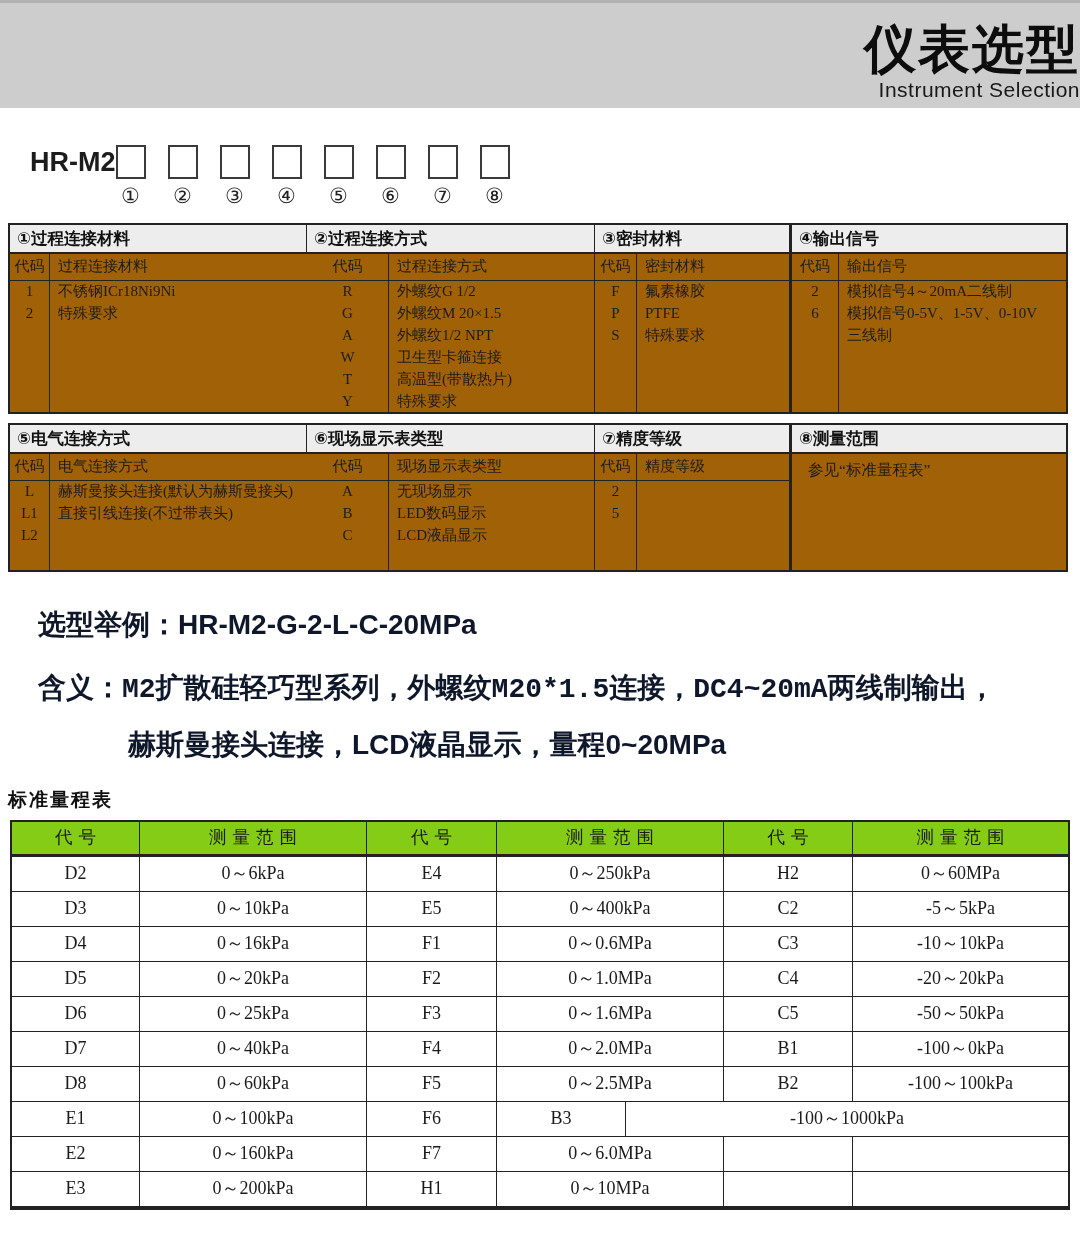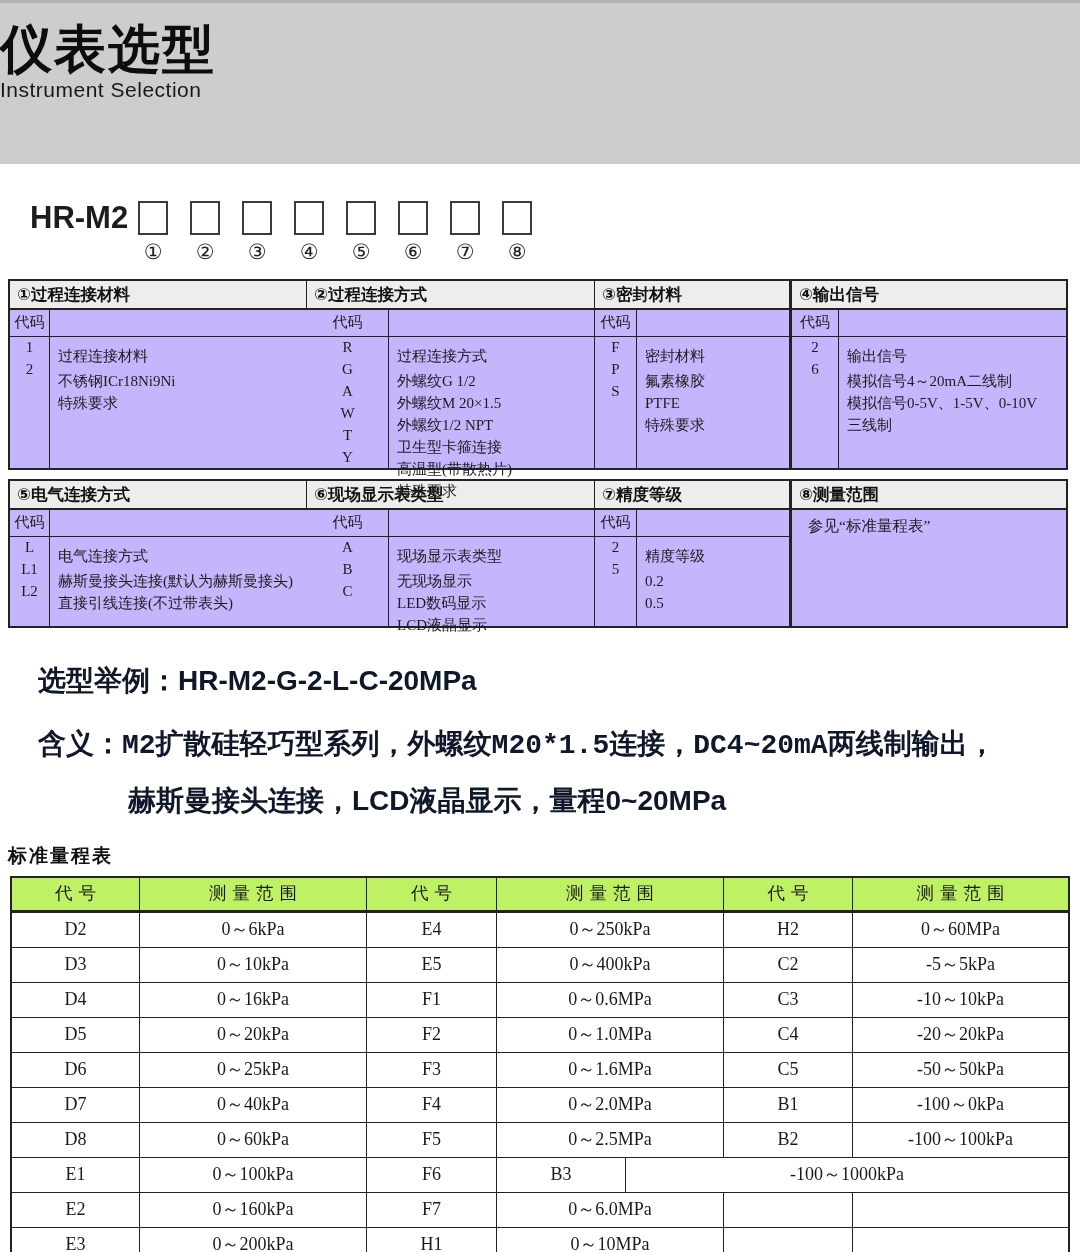--- a/index.html
+++ b/index.html
@@ -2,42 +2,42 @@
 <html><head>
 <meta charset="utf-8">
 <style>
   html,body{margin:0;padding:0;}
   body{
     width:1080px;height:1252px;background:#ffffff;color:#1c1c1c;
     font-family:"Liberation Serif","DejaVu Serif",serif;
     position:relative;overflow:hidden;
   }
   
-  .banner{height:164px;background:#cdcdcd;text-align:left;}
+  .banner{height:108px;background:#cdcdcd;text-align:right;}
   .banner-topline{height:3px;background:#b2b2b2;}
   .page-title{
     margin:0;padding-top:17px;font-family:"Liberation Sans","DejaVu Sans",sans-serif;
     font-size:52px;line-height:58px;font-weight:bold;letter-spacing:2px;color:#0d0d0d;
   }
   .page-subtitle{
     font-family:"Liberation Sans","DejaVu Sans",sans-serif;
     font-size:21px;line-height:24px;color:#181818;letter-spacing:0.5px;
   }
   
   .model-row{display:flex;align-items:flex-start;margin:37px 0 0 30px;}
   .model-prefix{
     font-family:"Liberation Sans","DejaVu Sans",sans-serif;
-    font-weight:bold;font-size:31px;line-height:34px;letter-spacing:0px;margin-right:10px;
+    font-weight:bold;font-size:27px;line-height:34px;letter-spacing:0px;
   }
   .boxes{display:flex;}
   .box-col{width:30px;margin-right:22px;text-align:center;}
   .pos-box{width:30px;height:34px;border:2px solid #3a3a3a;box-sizing:border-box;background:#fff;}
   .pos-num{margin-top:5px;font-size:21px;line-height:24px;color:#222;}
   
-  .sel-table{width:1060px;margin-left:8px;border:2px solid #222;box-sizing:border-box;background:#c4b5fd;}
+  .sel-table{width:1060px;margin-left:8px;border:2px solid #222;box-sizing:border-box;background:#a16207;}
   #tableA{margin-top:15px;}
   #tableB{margin-top:9px;}
   .sec-heads{display:flex;background:#ededed;border-bottom:2px solid #222;height:27px;}
   .sh{
     box-sizing:border-box;padding-left:7px;
     font-family:"Liberation Sans","DejaVu Sans",sans-serif;
     font-weight:bold;font-size:16.5px;line-height:26px;color:#111;white-space:nowrap;
   }
   .w1{width:297px;border-right:1px solid #222;}
   .w2{width:288px;border-right:1px solid #222;}
@@ -49,40 +49,40 @@
   .sec{box-sizing:border-box;display:flex;position:relative;}
   .sec.s1{width:297px;}
   .sec.s2{width:288px;border-right:1px solid #222;}
   .sec.s3{width:197px;border-right:3px solid #222;}
   .sec.s4{flex:1;}
   .ccol{box-sizing:border-box;border-right:1px solid #222;text-align:center;}
   .sec.s1 .ccol{width:40px;}
   .sec.s2 .ccol{width:82px;}
   .sec.s3 .ccol{width:42px;}
   .sec.s4 .ccol{width:47px;}
-  .lcol{flex:1;min-width:0;margin-top:34px;}
+  .lcol{flex:1;min-width:0;}
   .ch{height:26px;line-height:25px;font-size:15px;white-space:nowrap;}
   .lcol .ch{padding-left:8px;}
   .cl{height:22px;line-height:22px;font-size:15px;}
   .ll{height:22px;line-height:22px;font-size:15px;padding-left:8px;white-space:nowrap;}
   .subline{position:absolute;top:26px;left:0;right:0;border-top:1px solid #222;}
   .note-cell{padding:6px 0 0 16px;font-size:15.5px;white-space:nowrap;}
   
   .example{margin:36px 0 0 38px;font-family:"Liberation Sans","DejaVu Sans",sans-serif;
     font-weight:bold;color:#0f172a;}
   .ex-line1{font-size:28px;line-height:34px;}
   .ex-line2{font-size:28px;line-height:34px;margin-top:31px;font-family:Liberation Mono, monospace;}
   .ex-line3{font-size:28px;line-height:34px;margin-top:21px;padding-left:90px;}
   
   .range-title{
     margin:26px 0 0 8px;font-family:"Liberation Sans","DejaVu Sans",sans-serif;
     font-weight:bold;font-size:19px;line-height:24px;color:#111;letter-spacing:2px;
   }
   .range-table{width:1060px;margin:8px 0 0 10px;border:2px solid #222;border-bottom-width:4px;box-sizing:border-box;}
-  .r-head{display:flex;background:#bef264;border-bottom:3px solid #222;height:32px;}
+  .r-head{display:flex;background:#84cc16;border-bottom:3px solid #222;height:32px;}
   .r-head div{
     box-sizing:border-box;text-align:center;font-size:17.5px;line-height:30px;
     letter-spacing:6px;text-indent:6px;color:#1a1a1a;white-space:nowrap;
   }
   .r-row{display:flex;height:34px;border-bottom:1px solid #222;}
   .r-row:last-child{border-bottom:none;}
   .r-row div{
     box-sizing:border-box;text-align:center;font-size:18px;line-height:33px;
     color:#1a1a1a;white-space:nowrap;
   }
@@ -287,24 +287,20 @@
     <div class="sec s3">
       <div class="ccol">
         <div class="ch">代码</div>
         <div>
             <div class="cl"><span>2</span></div>
             <div class="cl"><span>5</span></div>
           </div>
       </div>
       <div class="lcol">
         <div class="ch">精度等级</div>
-        <div>
-            <div class="ll"><span>0.2</span></div>
-            <div class="ll"><span>0.5</span></div>
-          </div>
       </div>
       <div class="subline"></div>
     </div>
     <div class="sec s4">
       <div class="note-cell">参见“标准量程表”</div>
     </div>
   </div>
 </section>
 
 <section class="example">

